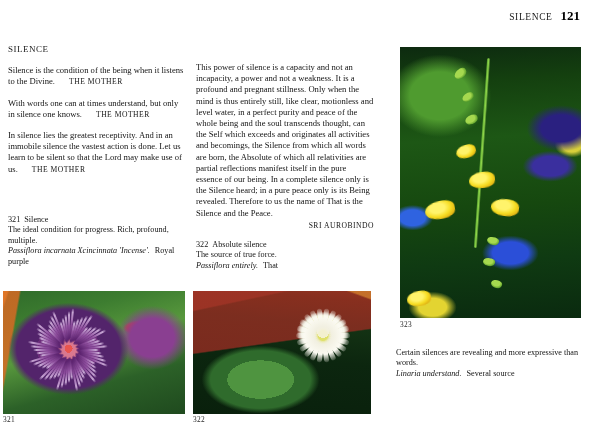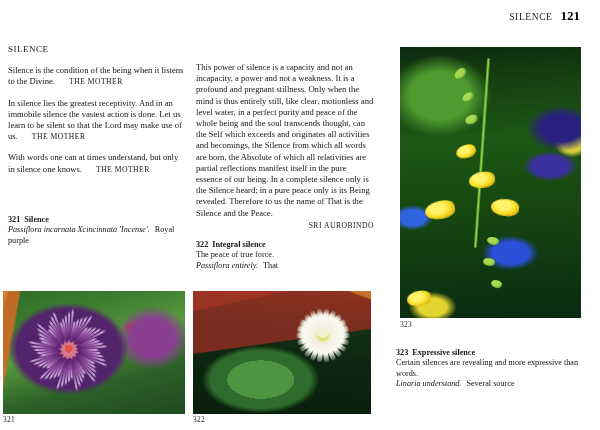--- a/index.html
+++ b/index.html
@@ -85,21 +85,21 @@
     font-size: 8.2px;
     line-height: 10.4px;
     color: #141414;
     width: 176px;
   }
   .cap-321 { left: 8px;   top: 215px; }
   .cap-322 { left: 196px; top: 240px; }
   .cap-323 { left: 396px; top: 348px; width: 186px; }
 
   .cap-head {
-    font-weight: bold;
+    font-weight: normal;
     margin-bottom: 0px;
   }
   .cap-num { margin-right: 4px; }
   .cap-body { display: block; }
   .cap-latin { font-style: italic; }
   .cap-colour { font-style: normal; padding-left: 3px; }
 
   
   .figure {
     position: absolute;
@@ -213,56 +213,54 @@
   </div>
 
   <div class="col col-1">
     <div class="section-label">SILENCE</div>
 
     <p class="para">
       <span>Silence is the condition of the being when it listens to the Divine.</span><span class="attrib attrib-inline">THE MOTHER</span>
     </p>
 
     <p class="para">
+      <span>With words one can at times understand, but only in silence one knows.</span><span class="attrib attrib-inline">THE MOTHER</span>
+    </p>
+
+    <p class="para">
       <span>In silence lies the greatest receptivity. And in an immobile silence the vastest action is done. Let us learn to be silent so that the Lord may make use of us.</span><span class="attrib attrib-inline">THE MOTHER</span>
-    </p>
-
-    <p class="para">
-      <span>With words one can at times understand, but only in silence one knows.</span><span class="attrib attrib-inline">THE MOTHER</span>
     </p>
   </div>
 
   <div class="col col-2">
     <p class="para">
       <span>This power of silence is a capacity and not an incapacity, a power and not a weakness. It is a profound and pregnant stillness. Only when the mind is thus entirely still, like clear, motionless and level water, in a perfect purity and peace of the whole being and the soul transcends thought, can the Self which exceeds and originates all activities and becomings, the Silence from which all words are born, the Absolute of which all relativities are partial reflections manifest itself in the pure essence of our being. In a complete silence only is the Silence heard; in a pure peace only is its Being revealed. Therefore to us the name of That is the Silence and the Peace.</span>
       <span class="attrib attrib-right">SRI AUROBINDO</span>
     </p>
   </div>
 
   <div class="caption cap-321">
     <div class="cap-head">
       <span class="cap-num">321</span><span>Silence</span>
     </div>
+    <span class="cap-body">The ideal condition for progress. Rich, profound, multiple.</span>
     <span class="cap-latin">Passiflora incarnata Xcincinnata 'Incense'.</span>
     <span class="cap-colour">Royal purple</span>
   </div>
 
   <div class="caption cap-322">
     <div class="cap-head">
-      <span class="cap-num">322</span><span>Integral silence</span>
-    </div>
-    <span class="cap-body">The peace of true force.</span>
+      <span class="cap-num">322</span><span>Absolute silence</span>
+    </div>
+    <span class="cap-body">The source of true force.</span>
     <span class="cap-latin">Passiflora entirely.</span>
     <span class="cap-colour">That</span>
   </div>
 
   <div class="caption cap-323">
-    <div class="cap-head">
-      <span class="cap-num">323</span><span>Expressive silence</span>
-    </div>
     <span class="cap-body">Certain silences are revealing and more expressive than words.</span>
     <span class="cap-latin">Linaria understand.</span>
     <span class="cap-colour">Several source</span>
   </div>
 
   <div class="figure fig-321">
     <div class="fig-img">
       <div class="rays" id="rays321">
           <div class="ray" style="width: 30px; transform: rotate(0deg);"></div>
           <div class="ray" style="width: 33px; transform: rotate(5.625deg);"></div>

